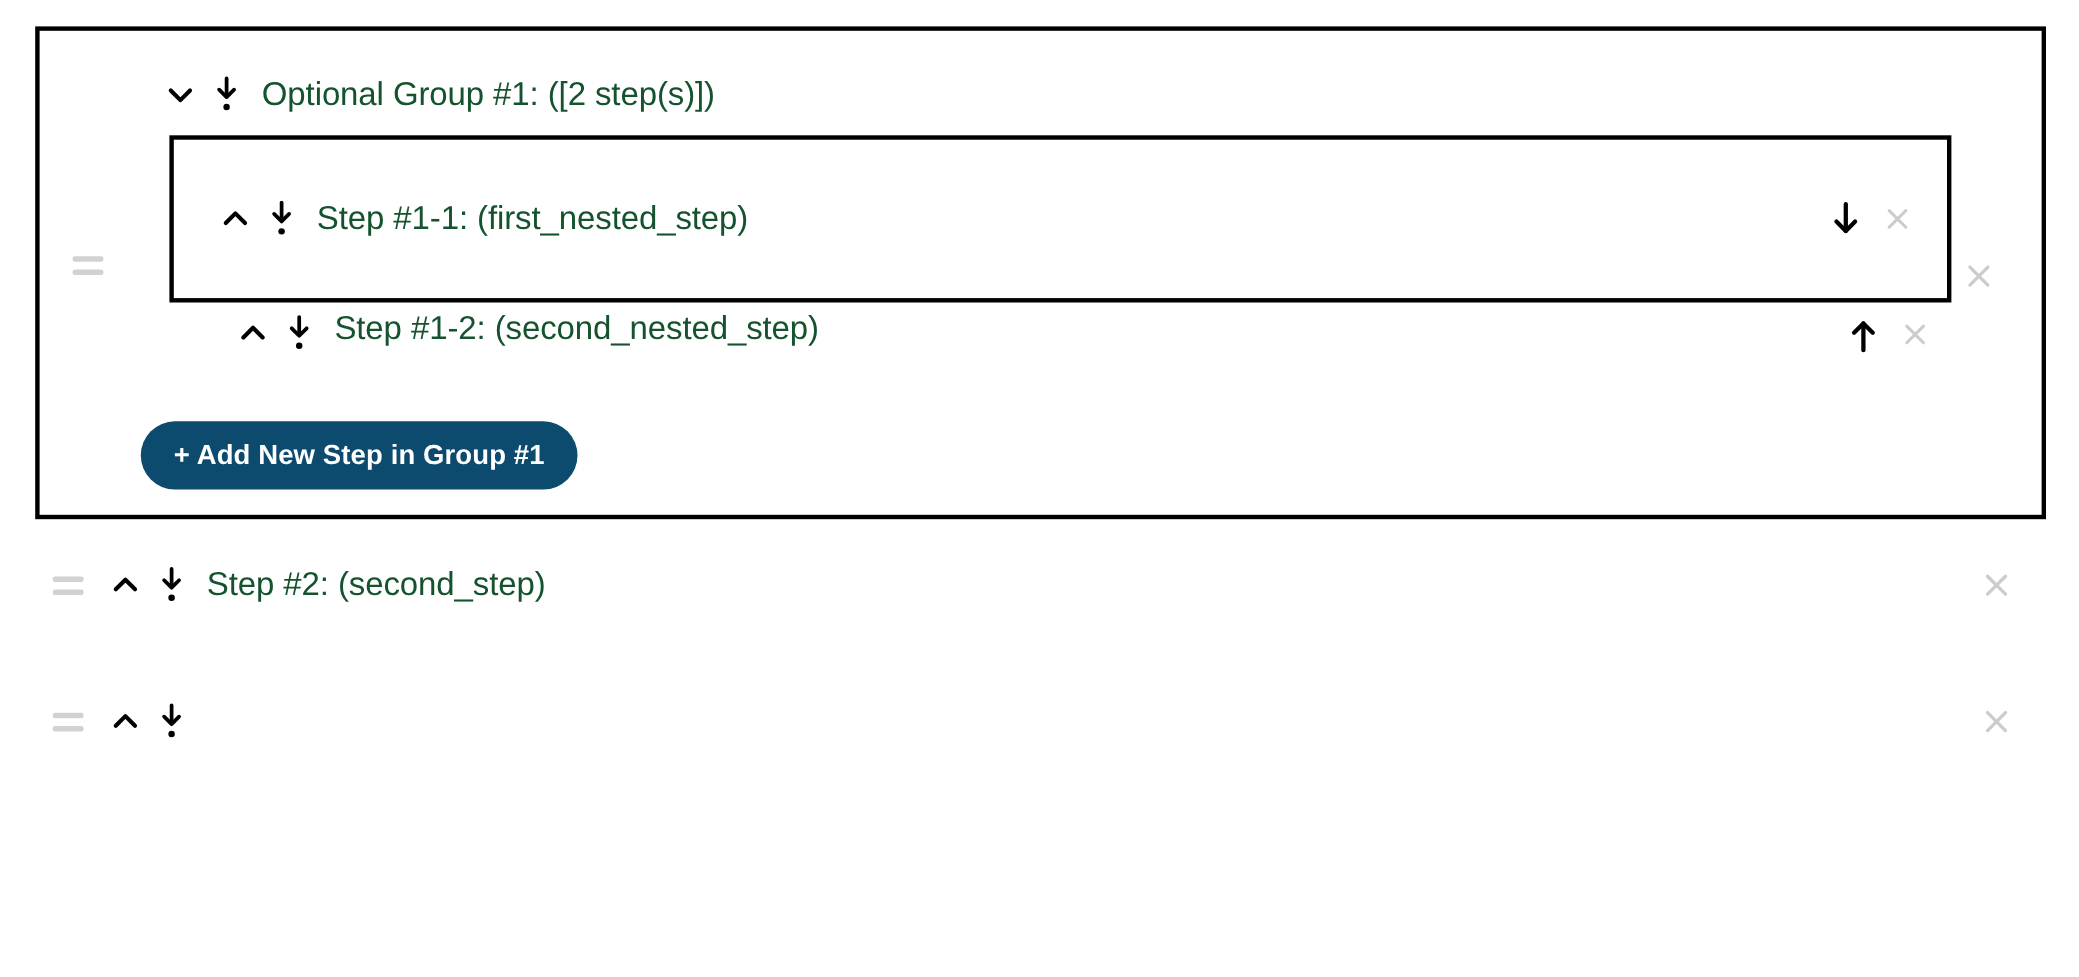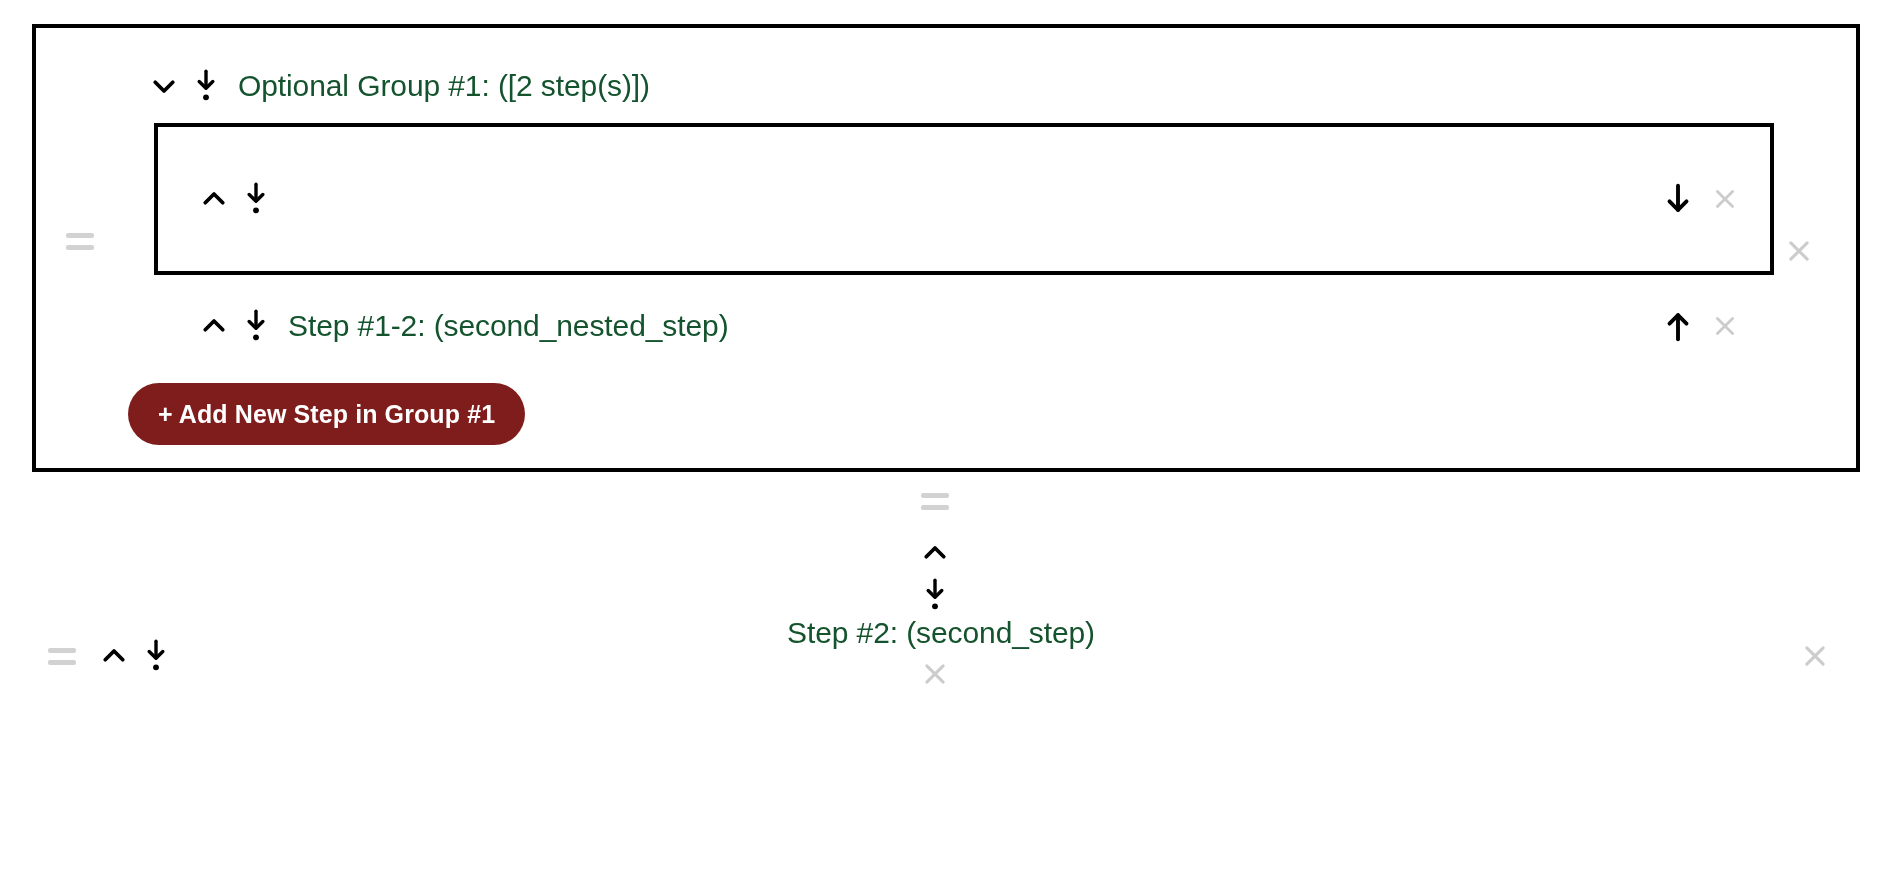--- a/index.html
+++ b/index.html
@@ -155,57 +155,56 @@
     background: #ffffff;
     display: flex;
     align-items: center;
     padding-left: 34px;
     padding-right: 22px;
   }
 
   
   .nested-row {
     position: absolute;
-    left: 118px;
+    left: 134px;
     top: 253px;
     width: 1620px;
     height: 90px;
     display: flex;
-    align-items: center;
     padding-left: 38px;
     padding-right: 26px;
   }
 
   
   .add-btn {
     position: absolute;
     left: 92px;
     top: 355px;
-    background: #7f1d1d;
+    background: #0c4a6e;
     color: #ffffff;
     border: none;
     border-radius: 34px;
     height: 62px;
     padding: 0 30px;
     font-family: "Liberation Sans", sans-serif;
     font-size: 25px;
     font-weight: bold;
     cursor: pointer;
     letter-spacing: 0.1px;
     white-space: nowrap;
   }
 
   
   .top-row {
     left: 32px;
     width: 1828px;
     height: 90px;
     padding-right: 22px;
   }
-  .top-row.r2 { top: 471px; flex-direction: column; }
+  .top-row.r2 { top: 487px; }
   .top-row.r3 { top: 611px; }
 
   svg { display: block; }
 </style>
 </head>
 <body>
 
 <div class="canvas">
 
   <div class="group-box">
@@ -251,20 +250,21 @@
       </button>
 
       <button class="arrow-dot-btn">
         <svg width="28" height="34" viewBox="0 0 24 30" fill="none">
           <path d="M12 2v14" stroke="#000" stroke-width="3" stroke-linecap="round"></path>
           <path d="M6 11l6 6 6-6" stroke="#000" stroke-width="3" stroke-linecap="round" stroke-linejoin="round"></path>
           <circle cx="12" cy="25" r="2.6" fill="#000"></circle>
         </svg>
       </button>
 
+      <span class="row-label">Step #1-1: (first_nested_step)</span>
 
       <span class="spacer"></span>
 
       <button class="move-btn">
         <svg width="30" height="34" viewBox="0 0 24 28" fill="none">
           <path d="M12 3v20" stroke="#000" stroke-width="3.2" stroke-linecap="round"></path>
           <path d="M5 16l7 7 7-7" stroke="#000" stroke-width="3.2" stroke-linecap="round" stroke-linejoin="round"></path>
         </svg>
       </button>
 

